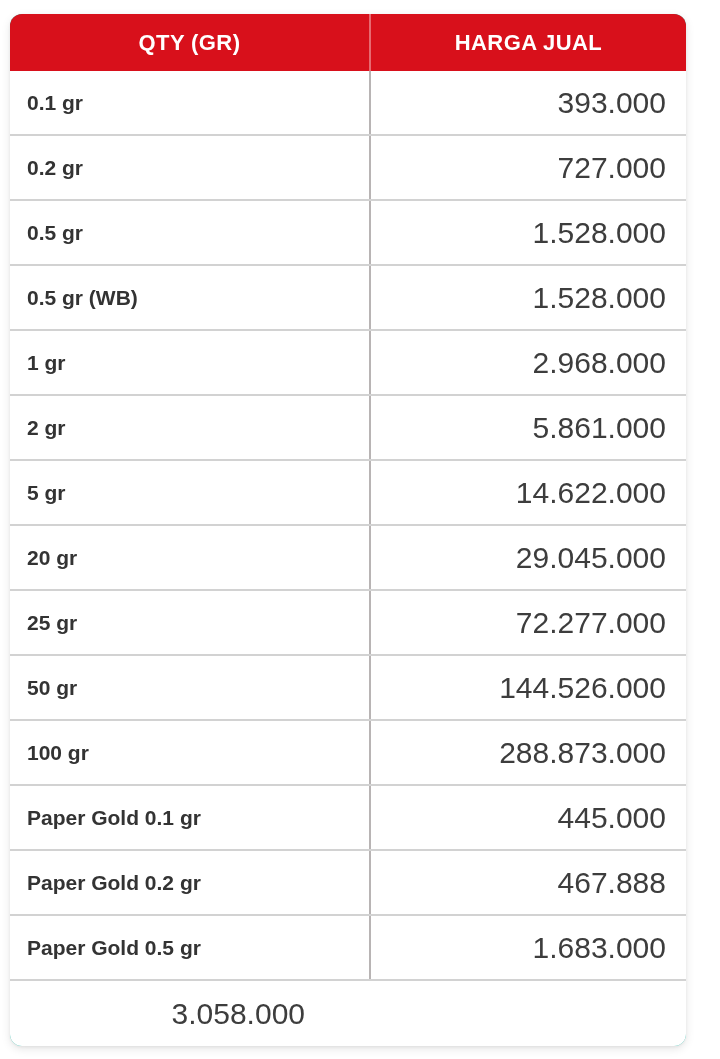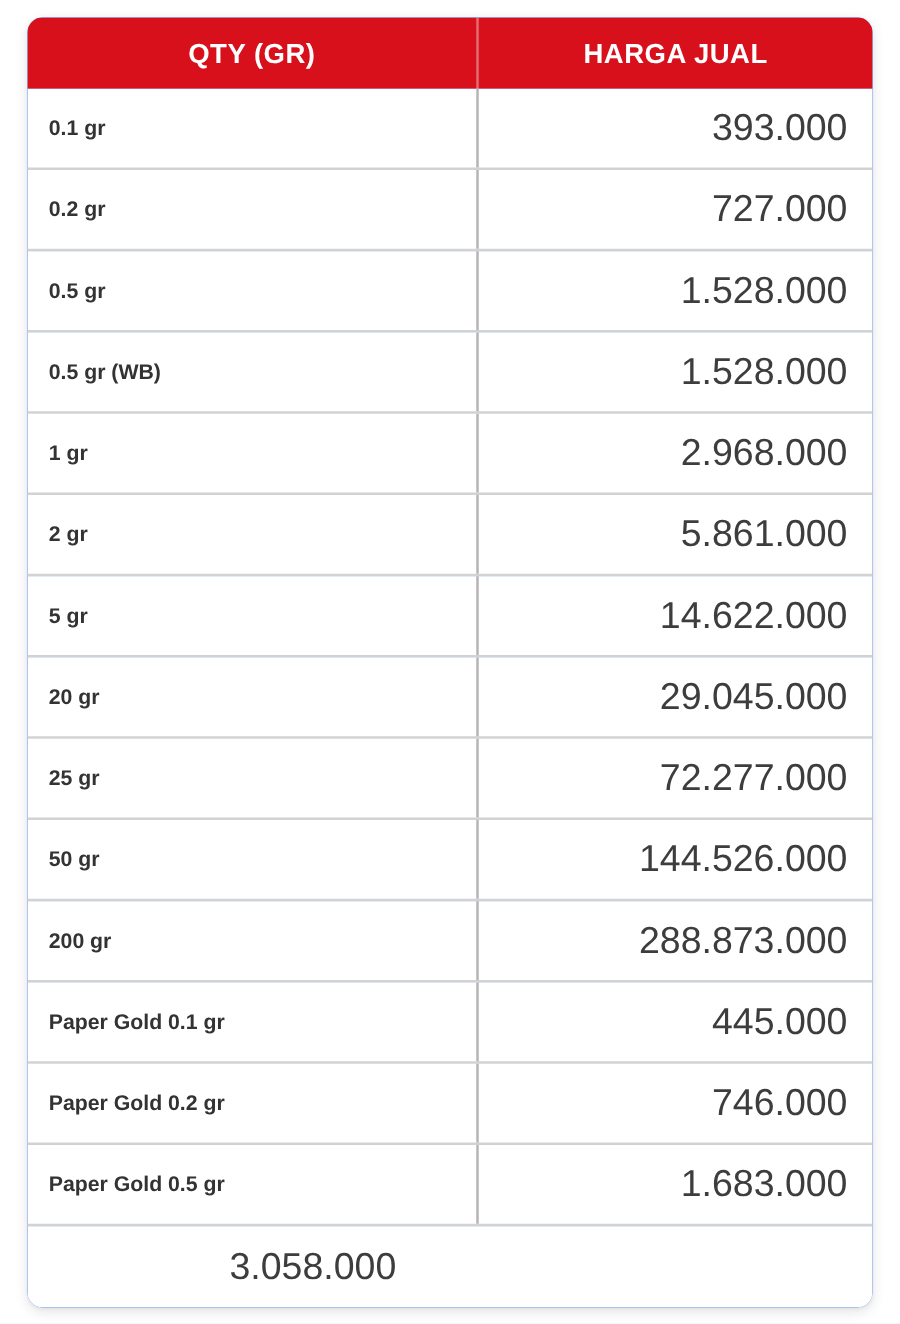--- a/index.html
+++ b/index.html
@@ -5,24 +5,24 @@
   html, body {
     margin: 0;
     padding: 0;
     background: #ffffff;
     width: 720px;
     height: 1059px;
     font-family: "Liberation Sans", sans-serif;
   }
   .price-card {
     position: absolute;
-    left: 22px;
+    left: 10px;
     top: 14px;
     width: 676px;
-    background: #3b82f6;
+    background: #14b8a6;
     border-radius: 12px;
     box-shadow: 0 3px 10px rgba(0,0,0,0.10), 0 1px 3px rgba(0,0,0,0.06);
     overflow: hidden;
   }
   .thead {
     display: flex;
     height: 57px;
     background: var(--brand-red, #D8101B);
   }
   .th {
@@ -54,21 +54,21 @@
   }
   .cell {
     display: flex;
     align-items: center;
     box-sizing: border-box;
   }
   .cell-qty {
     width: 53.4%;
     padding-left: 17px;
     font-weight: 700;
-    font-size: 17px;
+    font-size: 21px;
     color: var(--label-text, #333333);
     border-right: 2px solid var(--column-divider, #B8B4B4);
     text-align: center;
   }
   .cell-price {
     width: 46.6%;
     padding-right: 20px;
     justify-content: flex-end;
     font-weight: 400;
     font-size: 30px;
@@ -118,30 +118,30 @@
   </div>
   <div class="trow">
     <div class="cell cell-qty">25 gr</div>
     <div class="cell cell-price">72.277.000</div>
   </div>
   <div class="trow">
     <div class="cell cell-qty">50 gr</div>
     <div class="cell cell-price">144.526.000</div>
   </div>
   <div class="trow">
-    <div class="cell cell-qty">200 gr</div>
+    <div class="cell cell-qty">100 gr</div>
     <div class="cell cell-price">288.873.000</div>
   </div>
   <div class="trow">
     <div class="cell cell-qty">Paper Gold 0.1 gr</div>
     <div class="cell cell-price">445.000</div>
   </div>
   <div class="trow">
     <div class="cell cell-qty">Paper Gold 0.2 gr</div>
-    <div class="cell cell-price">746.000</div>
+    <div class="cell cell-price">467.888</div>
   </div>
   <div class="trow">
     <div class="cell cell-qty">Paper Gold 0.5 gr</div>
     <div class="cell cell-price">1.683.000</div>
   </div>
   <div class="trow">
     <div class="cell cell-price">3.058.000</div>
   </div>
 </div>
 

